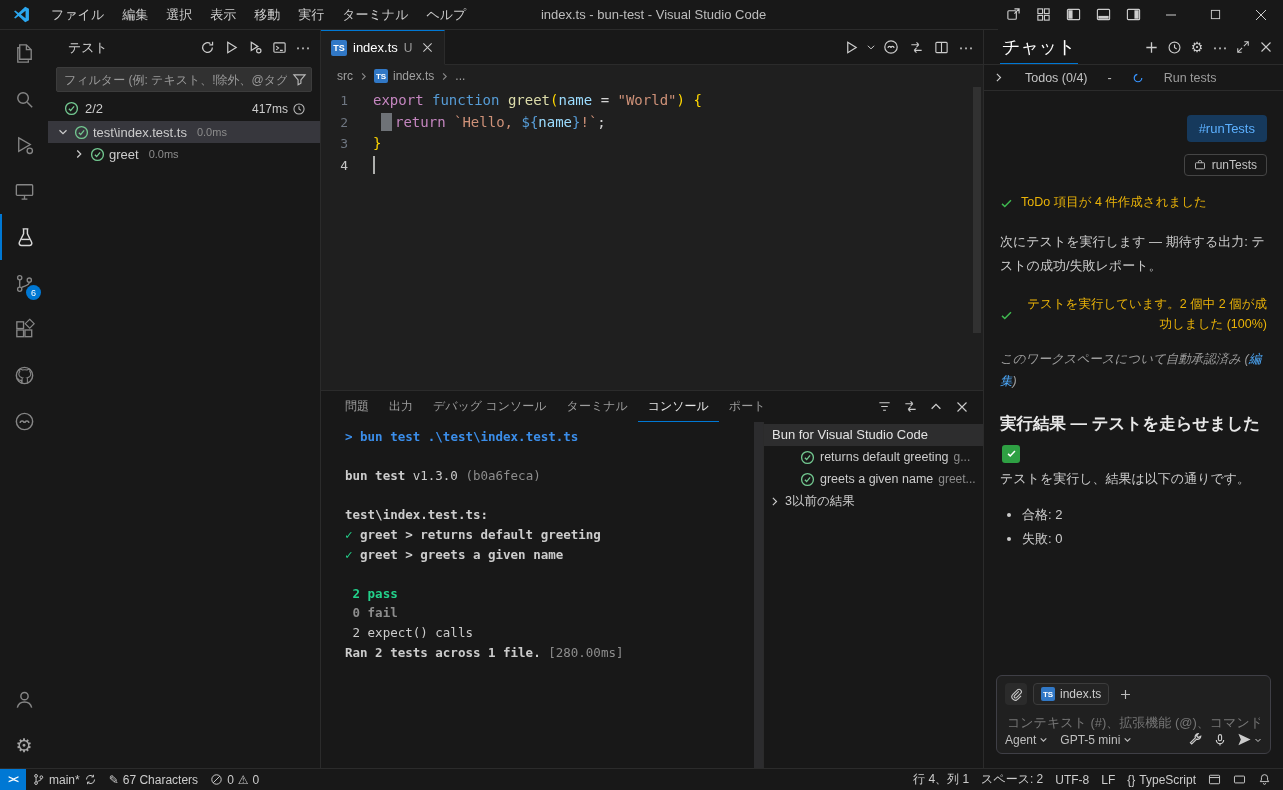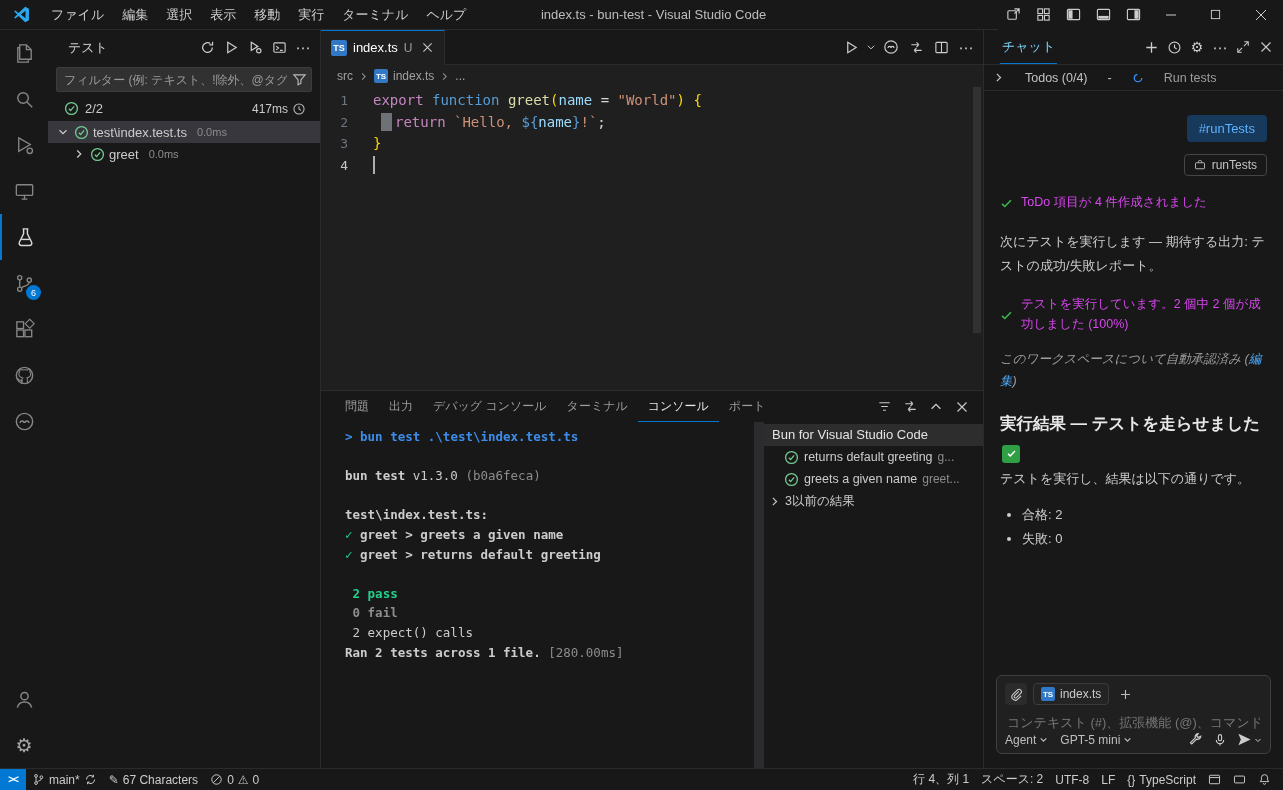--- a/index.html
+++ b/index.html
@@ -76,37 +76,37 @@
   .ptab{padding:0 10px;font-size:12px;color:#9d9d9d;height:30px;display:inline-flex;align-items:center;border-bottom:1px solid transparent;text-transform:none;text-align:right;}
   .ptab.active{color:#e7e7e7;border-bottom:1px solid #0078d4;}
   .panel-actions{margin-left:auto;display:flex;align-items:center;gap:4px;}
   .panel-body{flex:1;display:flex;min-height:0;}
   .terminal{flex:1;padding:5px 0 0 24px;font-family:"DejaVu Sans Mono","Liberation Mono",monospace;font-size:12.5px;overflow:hidden;}
   .t-line{white-space:pre;height:19.6px;line-height:19.6px;color:#cccccc;}
   .t-blue{color:#3b8eea;}.t-green{color:#23d18b;}.t-dim{color:#8d8d8d;}.t-white{color:#cccccc;}.t-bold{font-weight:bold;}
   .panel-scrollbar{width:9px;background:#3e3e42;opacity:.55;}
   .results{width:220px;min-width:220px;border-left:1px solid #2b2b2b;padding-top:2px;}
   .results-header{height:22px;line-height:22px;background:#2d2d2e;color:#e3e3e3;font-size:13px;padding-left:8px;white-space:nowrap;}
-  .result-row{height:22px;display:flex;align-items:center;gap:5px;padding-left:20px;white-space:nowrap;overflow:hidden;}
+  .result-row{height:22px;display:flex;align-items:center;gap:5px;padding-left:36px;white-space:nowrap;overflow:hidden;}
   .result-label{color:#cccccc;font-size:12.5px;}
   .result-suffix{color:#8c8c8c;font-size:12px;}
   .results-older{height:22px;display:flex;align-items:center;gap:4px;padding-left:4px;color:#cccccc;font-size:12.5px;}
 
   
   .chat{width:300px;min-width:300px;background:#181818;border-left:1px solid #2b2b2b;display:flex;flex-direction:column;}
   .chat-header{height:34px;min-height:34px;display:flex;align-items:center;padding:0 6px 0 16px;}
-  .chat-title{font-size:13px;color:#7dd3fc;height:34px;display:flex;align-items:center;border-bottom:1px solid #0078d4;padding:0 2px;font-family:Liberation Mono, monospace;}
+  .chat-title{font-size:18px;color:#ffffff;height:34px;display:flex;align-items:center;border-bottom:1px solid #0078d4;padding:0 2px;font-family:Liberation Mono, monospace;}
   .chat-header-actions{margin-left:auto;display:flex;align-items:center;gap:1px;}
   .todos-row{height:27px;min-height:27px;display:flex;align-items:center;gap:20px;padding:0 10px 0 8px;border-top:1px solid #2b2b2b;border-bottom:1px solid #2b2b2b;color:#c3c3c3;font-size:12.5px;}
   .todos-current{color:#9d9d9d;}
   .chat-body{flex:1;overflow:hidden;padding:10px 16px 0 16px;display:flex;flex-direction:column;}
   .user-pill{align-self:flex-end;background:#16395c;color:#5cb0ff;font-size:13px;padding:6px 12px;border-radius:4px;margin-top:14px;}
   .tool-pill{align-self:flex-end;display:flex;align-items:center;gap:6px;border:1px solid #454545;border-radius:4px;padding:3px 9px;font-size:12px;color:#c3c3c3;margin-top:12px;}
   .cp{font-size:13px;line-height:24px;color:#cccccc;margin-top:18px;overflow-wrap:anywhere;}
-  .check-row{display:flex;gap:8px;margin-top:16px;font-size:12.5px;line-height:20px;color:#d946ef;}
+  .check-row{display:flex;gap:8px;margin-top:16px;font-size:12.5px;line-height:20px;color:#eab308;text-align:right;}
   .check-row .tw{margin-top:2px;}
   .approved{margin-top:14px;font-size:12.5px;line-height:22px;color:#9d9d9d;font-style:italic;overflow-wrap:anywhere;}
   .approved a{color:#4daafc;text-decoration:none;cursor:pointer;}
   .result-heading{margin-top:18px;font-size:16.5px;font-weight:bold;color:#e8e8e8;line-height:27px;overflow-wrap:anywhere;}
   .green-box{display:inline-flex;width:18px;height:18px;background:#2ea043;border-radius:3px;align-items:center;justify-content:center;vertical-align:-3px;margin-left:2px;}
   .chat-bullets{margin:12px 0 0 22px;}
   .chat-bullets li{font-size:13px;line-height:24px;color:#cccccc;}
   .chat-input{margin:10px 12px 14px 12px;border:1px solid #3f3f46;border-radius:6px;background:#202020;padding:7px 8px 6px 8px;}
   .chips-row{display:flex;align-items:center;gap:6px;}
   .attach-btn{width:22px;height:22px;background:#2b2b2b;border-radius:4px;display:flex;align-items:center;justify-content:center;}
@@ -483,22 +483,22 @@
               </span>
           </div>
         </div>
         <div class="panel-body">
           <div class="terminal" id="terminal-lines">
               <div class="t-line"><span class="t-blue t-bold">&gt; </span><span class="t-blue t-bold">bun test</span><span class="t-blue t-bold"> .\test\index.test.ts</span></div>
               <div class="t-line">&nbsp;</div>
               <div class="t-line"><span class="t-white t-bold">bun test </span><span class="t-white">v1.3.0 </span><span class="t-dim">(b0a6feca)</span></div>
               <div class="t-line">&nbsp;</div>
               <div class="t-line"><span class="t-white t-bold">test\index.test.ts:</span></div>
+              <div class="t-line"><span class="t-green">✓</span><span class="t-white t-bold"> greet &gt; returns default greeting</span></div>
               <div class="t-line"><span class="t-green">✓</span><span class="t-white t-bold"> greet &gt; greets a given name</span></div>
-              <div class="t-line"><span class="t-green">✓</span><span class="t-white t-bold"> greet &gt; returns default greeting</span></div>
               <div class="t-line">&nbsp;</div>
               <div class="t-line"><span class="t-green t-bold"> 2 pass</span></div>
               <div class="t-line"><span class="t-dim t-bold"> 0 fail</span></div>
               <div class="t-line"><span class="t-white"> 2 expect() calls</span></div>
               <div class="t-line"><span class="t-white t-bold">Ran 2 tests across 1 file.</span><span class="t-dim"> [280.00ms]</span></div>
             </div>
           <div class="panel-scrollbar"></div>
           <div class="results">
             <div class="results-header">Bun for Visual Studio Code</div>
             <div id="results-items">

